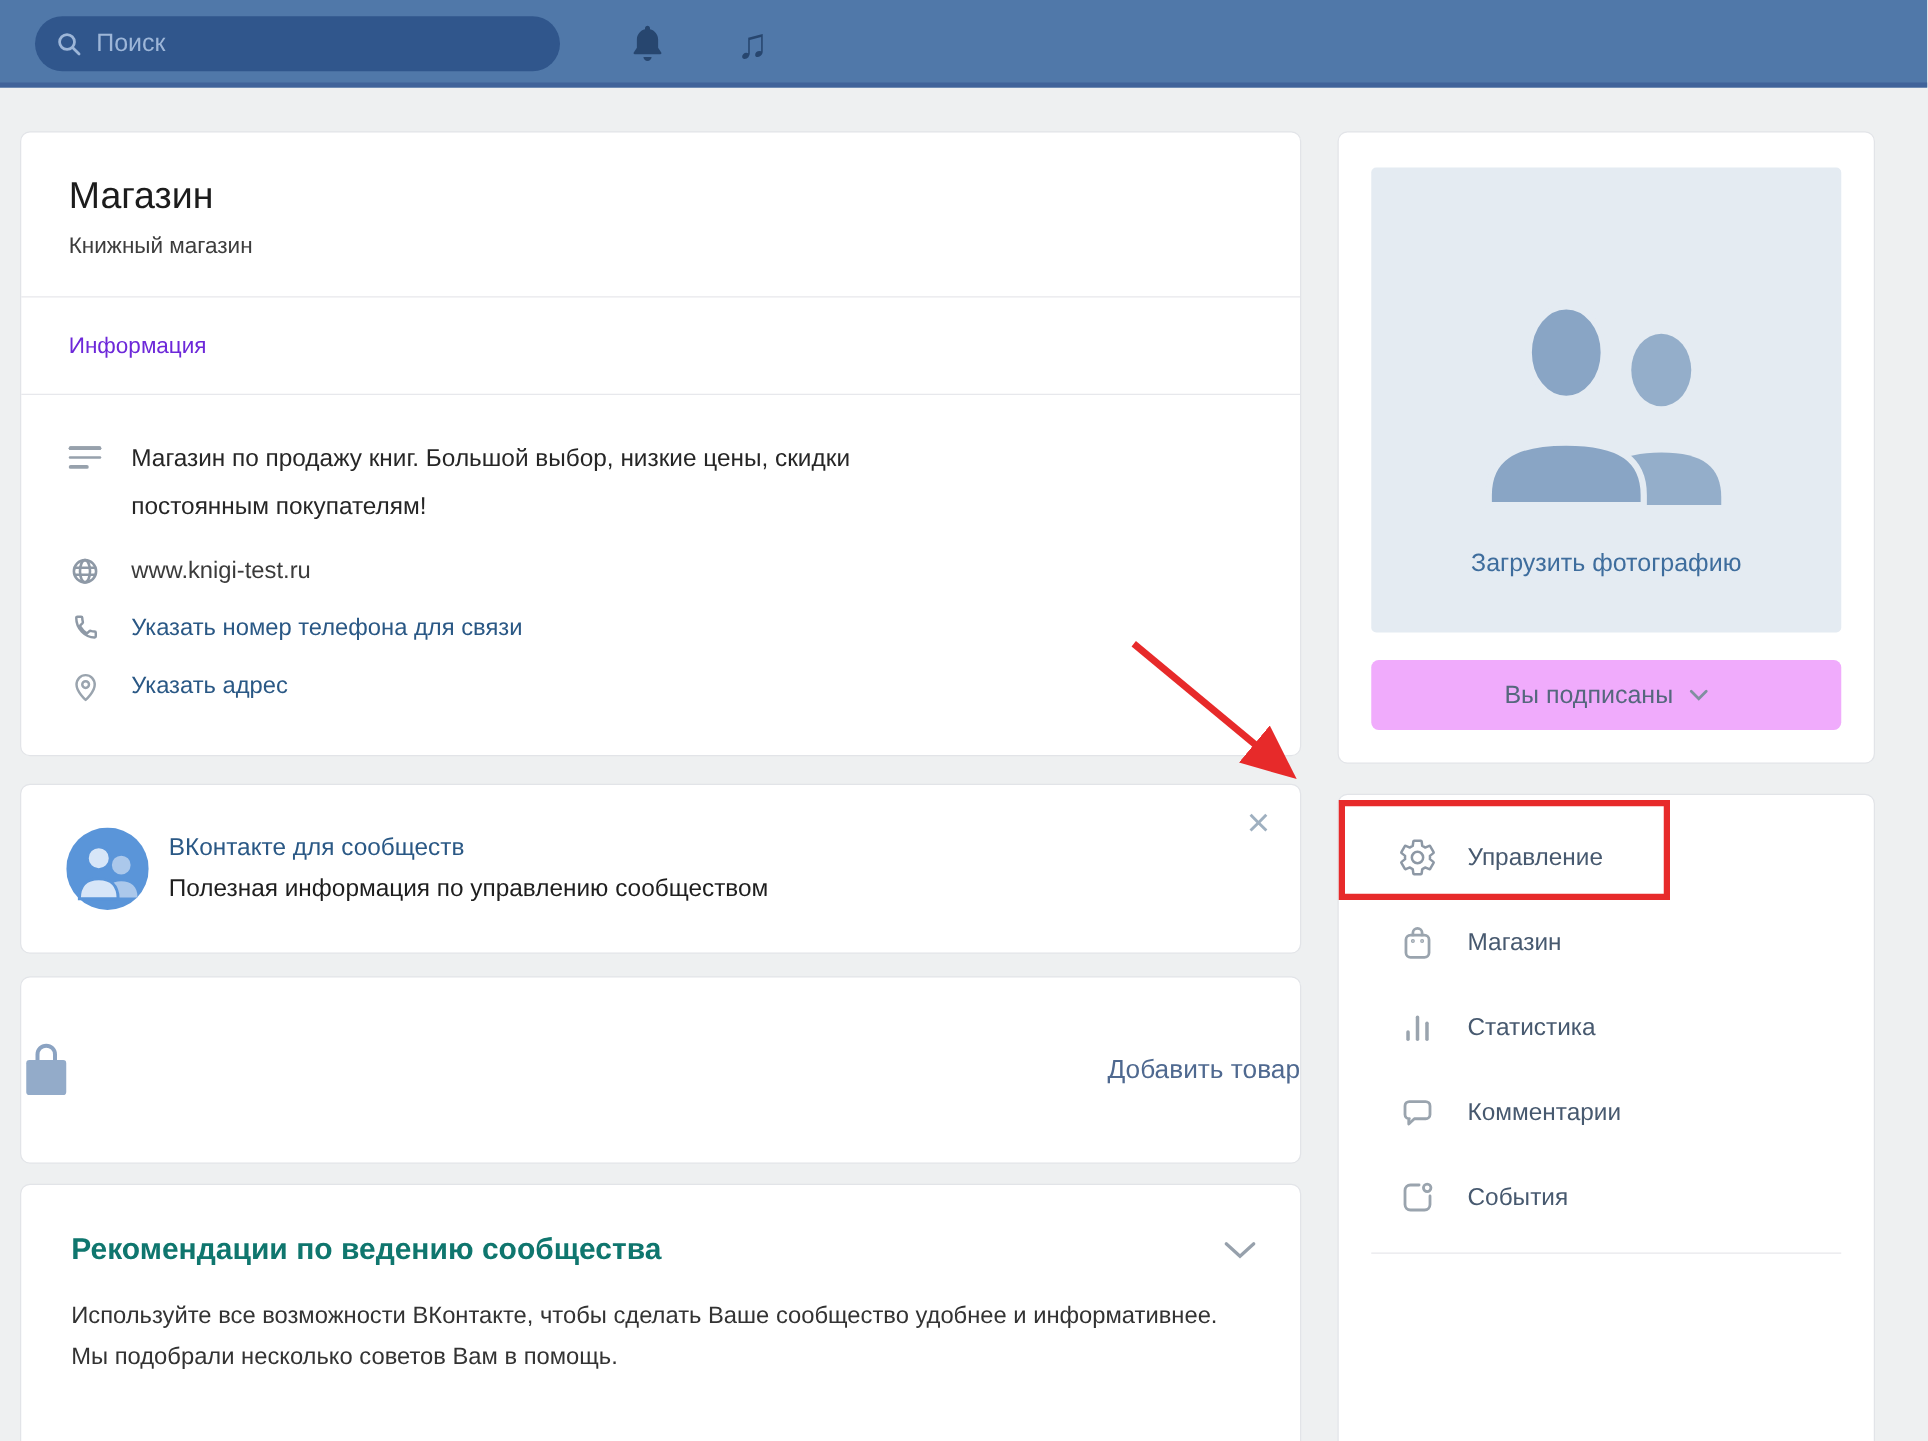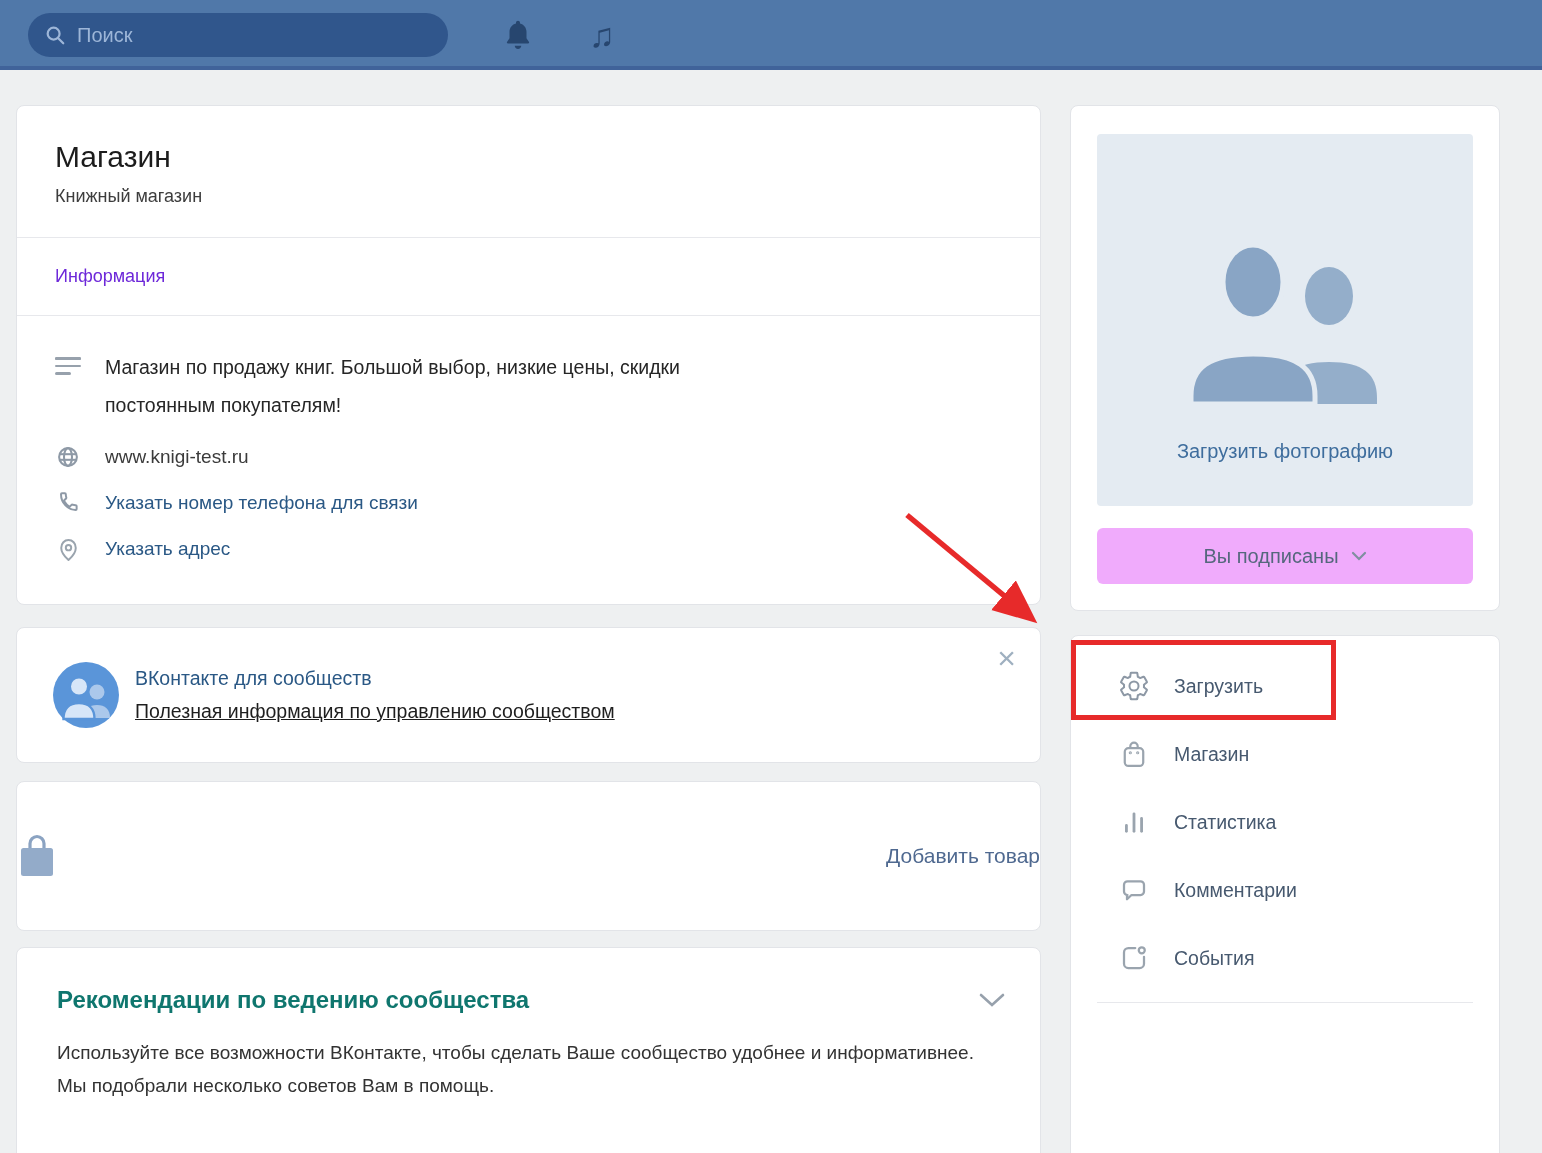--- a/index.html
+++ b/index.html
@@ -35,21 +35,21 @@
   .irow .ic { width:26px; flex:none; display:flex; justify-content:center; }
   .irow.first .ic { padding-top:9px; }
   .desc-text { max-width:680px; font-size:19.5px; line-height:38px; color:#262626; }
   .plain-text { font-size:19px; color:#3b3b3b;text-align:center; }
   .link-text { font-size:19px; color:#2a5885; cursor:pointer; }
   .lines-icon span { display:block; height:2.5px; background:#97a1ac; border-radius:2px; margin-bottom:5px; }
 
   .promo-card { margin-top:22px; position:relative; display:flex; align-items:center;
                 gap:16px; padding:26px 36px; height:136px; }
   .promo-title { font-size:19.5px; color:#2a5885; cursor:pointer; }
-  .promo-sub { margin-top:10px; font-size:19.5px; color:#1e1e1e;text-decoration:underline; }
+  .promo-sub { margin-top:10px; font-size:19.5px; color:#1e1e1e; }
   .promo-close { position:absolute; right:24px; top:14px; font-size:32px; font-weight:300;
                  color:#9fb0c0; cursor:pointer; line-height:1; }
 
   .add-card { margin-top:18px; height:150px; display:flex; align-items:center;
               justify-content:space-between; gap:30px; cursor:pointer; }
   .add-label { font-size:21px; color:#4f6990; }
 
   .rec-card { margin-top:16px; padding:38px 40px; position:relative; height:250px; }
   .rec-title { font-size:24px; font-weight:700; color:#0f766e; }
   .rec-body { margin-top:22px; font-size:19px; line-height:33px; color:#333; max-width:960px; }
@@ -228,21 +228,21 @@
 
     <section class="card menu-card">
 
       <div class="mitem">
         <span class="mic">
           <svg width="32" height="32" viewBox="0 0 24 24" fill="none" stroke="#8d98a5" stroke-width="1.5" stroke-linejoin="round">
             <path d="M19.43 12.98c.04-.32.07-.64.07-.98s-.03-.66-.07-.98l2.11-1.65a.5.5 0 0 0 .12-.64l-2-3.46a.5.5 0 0 0-.61-.22l-2.49 1a7.03 7.03 0 0 0-1.69-.98l-.38-2.65A.49.49 0 0 0 14 2h-4a.49.49 0 0 0-.49.42l-.38 2.65c-.61.25-1.17.59-1.69.98l-2.49-1a.5.5 0 0 0-.61.22l-2 3.46a.5.5 0 0 0 .12.64l2.11 1.65c-.04.32-.07.65-.07.98s.03.66.07.98l-2.11 1.65a.5.5 0 0 0-.12.64l2 3.46c.14.24.42.34.61.22l2.49-1c.52.39 1.08.73 1.69.98l.38 2.65c.04.24.24.42.49.42h4c.25 0 .45-.18.49-.42l.38-2.65c.61-.25 1.17-.59 1.69-.98l2.49 1c.23.09.47 0 .61-.22l2-3.46a.5.5 0 0 0-.12-.64l-2.11-1.65z"></path>
             <circle cx="12" cy="12" r="3.4"></circle>
           </svg>
         </span>
-        <span class="mlabel">Загрузить</span>
+        <span class="mlabel">Управление</span>
       </div>
 
       <div class="mitem">
         <span class="mic">
           <svg width="30" height="32" viewBox="0 0 24 26" fill="none" stroke="#9aa4ae" stroke-width="1.8">
             <path d="M9 9V6.8a3 3 0 0 1 6 0V9"></path>
             <rect x="4.5" y="8.2" width="15" height="14.5" rx="3"></rect>
             <circle cx="9" cy="12" r="0.4" fill="#9aa4ae"></circle>
             <circle cx="15" cy="12" r="0.4" fill="#9aa4ae"></circle>
           </svg>

